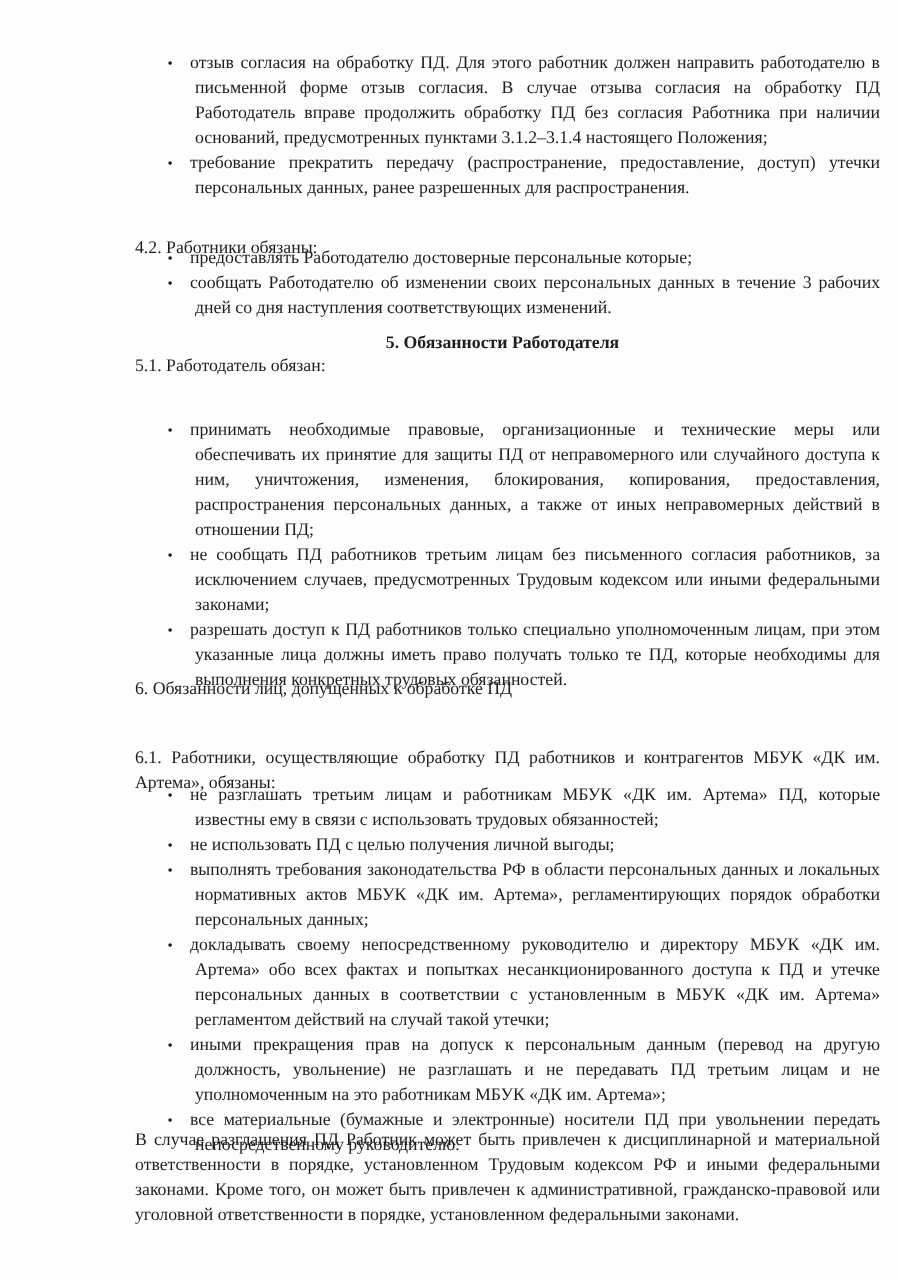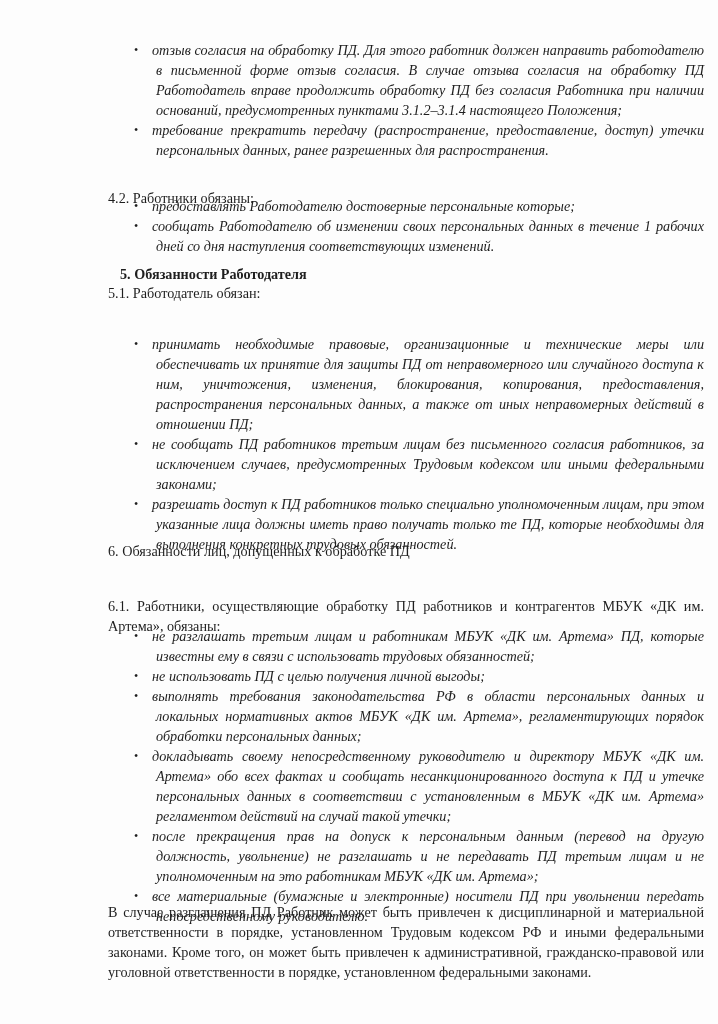--- a/index.html
+++ b/index.html
@@ -47,27 +47,26 @@
     ul.bullets li .bullet {
       position: absolute;
       left: 2px;
       top: 0;
       font-size: 12px;
     }
     ul.bullets li .txt {
       display: block;
       text-indent: -4px;
       padding-left: 4px;
-      font-style: italic;
     }
     .heading-center {
       position: absolute;
-      left: 120px;
+      left: 104px;
       width: 596px;
-      text-align: left;
+      text-align: center;
       font-weight: bold;
     }
     .heading-left {
       position: absolute;
       left: 108px;
       width: 596px;
       font-weight: normal;
     }
   </style>
 </head>
@@ -87,21 +86,21 @@
   </ul>
 
   <div class="block" style="top:160px;margin-top:28px;">4.2. Работники обязаны:</div>
   <ul class="bullets" style="top:196px;">
     <li>
       <span class="bullet">•</span>
       <span class="txt">предоставлять Работодателю достоверные персональные которые;</span>
     </li>
     <li>
       <span class="bullet">•</span>
-      <span class="txt">сообщать Работодателю об изменении своих персональных данных в течение 1 рабочих дней со дня наступления соответствующих изменений.</span>
+      <span class="txt">сообщать Работодателю об изменении своих персональных данных в течение 3 рабочих дней со дня наступления соответствующих изменений.</span>
     </li>
   </ul>
 
   <div class="heading-center" style="top:264px;">5. Обязанности Работодателя</div>
   <div class="block" style="top:283px;">5.1. Работодатель обязан:</div>
   <ul class="bullets" style="top:334px;">
     <li>
       <span class="bullet">•</span>
       <span class="txt">принимать необходимые правовые, организационные и технические меры или обеспечивать их принятие для защиты ПД от неправомерного или случайного доступа к ним, уничтожения, изменения, блокирования, копирования, предоставления, распространения персональных данных, а также от иных неправомерных действий в отношении ПД;</span>
     </li>
@@ -125,25 +124,25 @@
     <li>
       <span class="bullet">•</span>
       <span class="txt">не использовать ПД с целью получения личной выгоды;</span>
     </li>
     <li>
       <span class="bullet">•</span>
       <span class="txt">выполнять требования законодательства РФ в области персональных данных и локальных нормативных актов МБУК «ДК им. Артема», регламентирующих порядок обработки персональных данных;</span>
     </li>
     <li>
       <span class="bullet">•</span>
-      <span class="txt">докладывать своему непосредственному руководителю и директору МБУК «ДК им. Артема» обо всех фактах и сообщать несанкционированного доступа к ПД и утечке персональных данных в соответствии с установленным в МБУК «ДК им. Артема» регламентом действий на случай такой утечки;</span>
+      <span class="txt">докладывать своему непосредственному руководителю и директору МБУК «ДК им. Артема» обо всех фактах и попытках несанкционированного доступа к ПД и утечке персональных данных в соответствии с установленным в МБУК «ДК им. Артема» регламентом действий на случай такой утечки;</span>
     </li>
     <li>
       <span class="bullet">•</span>
-      <span class="txt">после прекращения прав на допуск к персональным данным (перевод на другую должность, увольнение) не разглашать и не передавать ПД третьим лицам и не уполномоченным на это работникам МБУК «ДК им. Артема»;</span>
+      <span class="txt">иными прекращения прав на допуск к персональным данным (перевод на другую должность, увольнение) не разглашать и не передавать ПД третьим лицам и не уполномоченным на это работникам МБУК «ДК им. Артема»;</span>
     </li>
     <li>
       <span class="bullet">•</span>
       <span class="txt">все материальные (бумажные и электронные) носители ПД при увольнении передать непосредственному руководителю.</span>
     </li>
   </ul>
 
   <div class="block" style="top:902px;">В случае разглашения ПД Работник может быть привлечен к дисциплинарной и материальной ответственности в порядке, установленном Трудовым кодексом РФ и иными федеральными законами. Кроме того, он может быть привлечен к административной, гражданско-правовой или уголовной ответственности в порядке, установленном федеральными законами.</div>
 
 </div>

